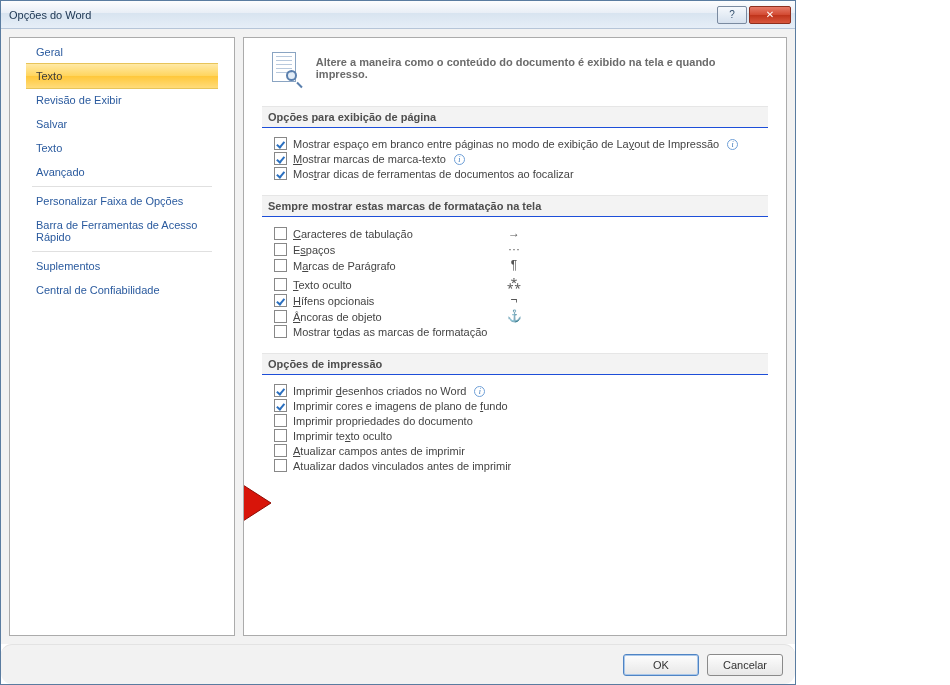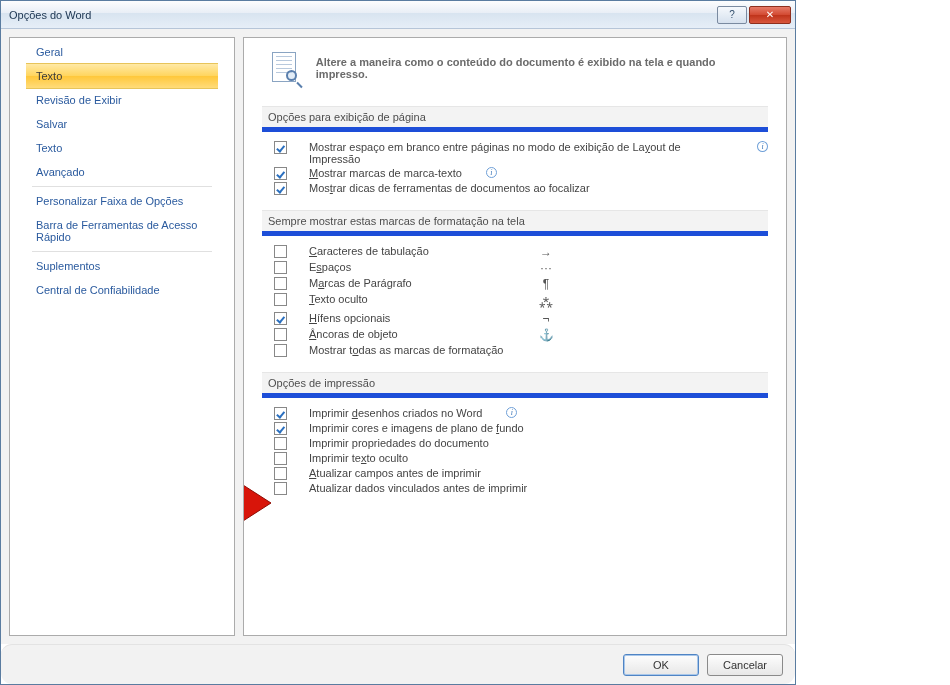--- a/index.html
+++ b/index.html
@@ -122,31 +122,31 @@
     position: absolute;
     width: 7px; height: 2px;
     background: #5a7fad;
     bottom: 0; right: -1px;
     transform: rotate(45deg);
   }
   .header-text { color: #6b6b6b; }
   .section-header {
     background: #f3f3f3;
     border-top: 1px solid #e6e6e6;
-    border-bottom: 5px solid #1d4ed8;
+    border-bottom: 1px solid #1d4ed8;
     padding: 4px 6px;
-    font-weight: normal;
+    font-weight: bold;
     color: #4e4e4e;
     margin: 4px 0 8px 0;
   }
   .check-row {
     display: flex;
-    align-items: flex-start;
+    align-items: flex-end;
     padding: 1px 0 1px 12px;
-    gap: 22px;
+    gap: 6px;
   }
   .chk {
     width: 13px; height: 13px;
     border: 1px solid #888;
     background: #fff;
     display: inline-flex;
     align-items: center;
     justify-content: center;
     position: relative;
     cursor: default;

